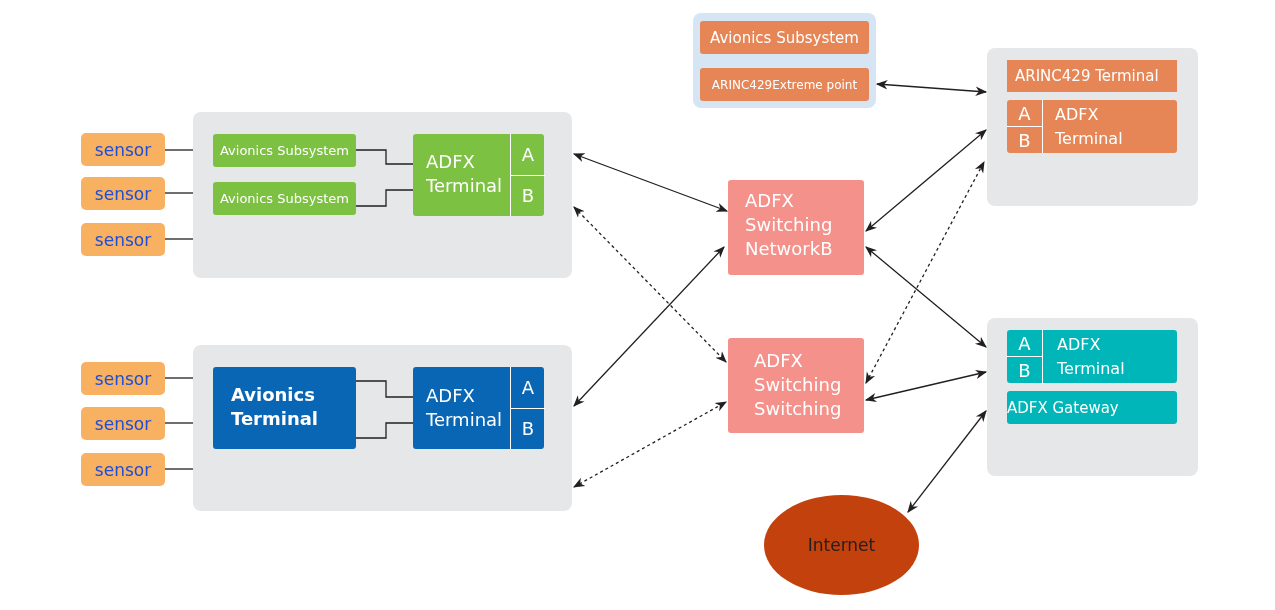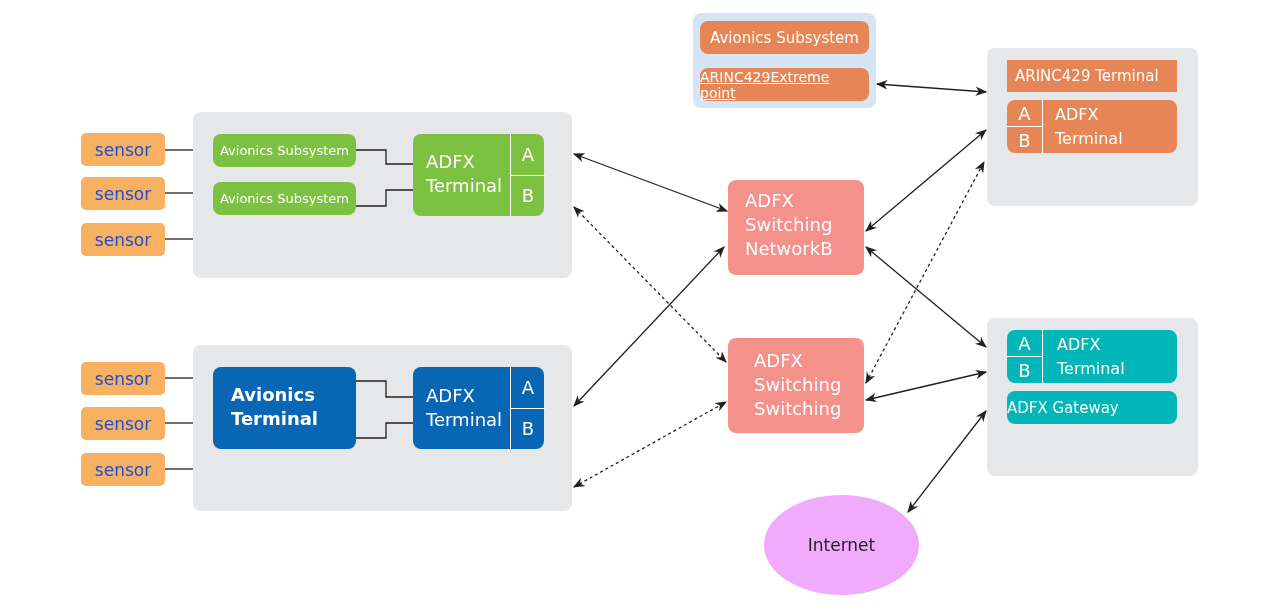--- a/index.html
+++ b/index.html
@@ -2,29 +2,29 @@
 <html><head>
 <meta charset="utf-8">
 <style>
   html, body { margin:0; padding:0; background:#ffffff; }
   body { width:1275px; height:610px; position:relative; overflow:hidden;
          font-family:"DejaVu Sans", "Liberation Sans", sans-serif; }
   .abs { position:absolute; box-sizing:border-box; }
   .panel { background:#e6e7e9; border-radius:8px; }
   .sensor { background:#f8b160; color:#1d4ed8; border-radius:5px; font-size:17px;
             display:flex; align-items:center; justify-content:center; }
-  .box { color:#fff; border-radius:8px; display:flex; align-items:center; }
+  .box { color:#fff; border-radius:3px; display:flex; align-items:center; }
   .green { background:#7dc142; }
   .blue { background:#0866b4; }
   .orange { background:#e68656; }
   .teal { background:#00b6b8; }
   .pink { background:#f4918a; }
   .ab { position:absolute; display:flex; flex-direction:column; }
   .ab > div { flex:1; display:flex; align-items:center; justify-content:center; }
-  .ell { background:#f0abfc; border-radius:50%; color:#231f20; font-size:17px;
+  .ell { background:#c2410c; border-radius:50%; color:#231f20; font-size:17px;
          display:flex; align-items:center; justify-content:center; }
   svg.links { position:absolute; left:0; top:0; }
 </style>
 </head>
 <body>
 
 <div class="abs panel" style="left:193px;top:112px;width:379px;height:166px;"></div>
 <div class="abs panel" style="left:193px;top:345px;width:379px;height:166px;"></div>
 <div class="abs" style="left:693px;top:13px;width:183px;height:95px;background:#d5e5f4;border-radius:8px;"></div>
 <div class="abs panel" style="left:987px;top:48px;width:211px;height:158px;"></div>
@@ -120,21 +120,21 @@
   </div>
   <div class="ab" style="left:97px;top:0;width:34px;height:82px;border-left:1px solid #fff;">
     <div style="border-bottom:1px solid #fff;">A</div>
     <div>B</div>
   </div>
 </div>
 
 <div class="abs box orange" style="left:700px;top:21px;width:169px;height:33px;justify-content:center;font-size:15px;">
     <span>Avionics Subsystem</span>
   </div>
-<div class="abs box orange" style="left:700px;top:68px;width:169px;height:33px;justify-content:center;font-size:14px;text-decoration:underline;">
+<div class="abs box orange" style="left:700px;top:68px;width:169px;height:33px;justify-content:center;font-size:12px;">
     <span>ARINC429Extreme point</span>
   </div>
 
 <div class="abs box orange" style="left:1007px;top:60px;width:170px;height:32px;border-radius:0;font-size:15px;padding-left:8px;">
     <span>ARINC429 Terminal</span>
   </div>
 <div class="abs box orange" style="left:1007px;top:100px;width:170px;height:53px;font-size:16px;">
   <div class="ab" style="left:0;top:0;width:35px;height:53px;border-right:1px solid #fff;">
     <div style="border-bottom:1px solid #fff;font-size:18px;">A</div>
     <div style="font-size:18px;">B</div>

